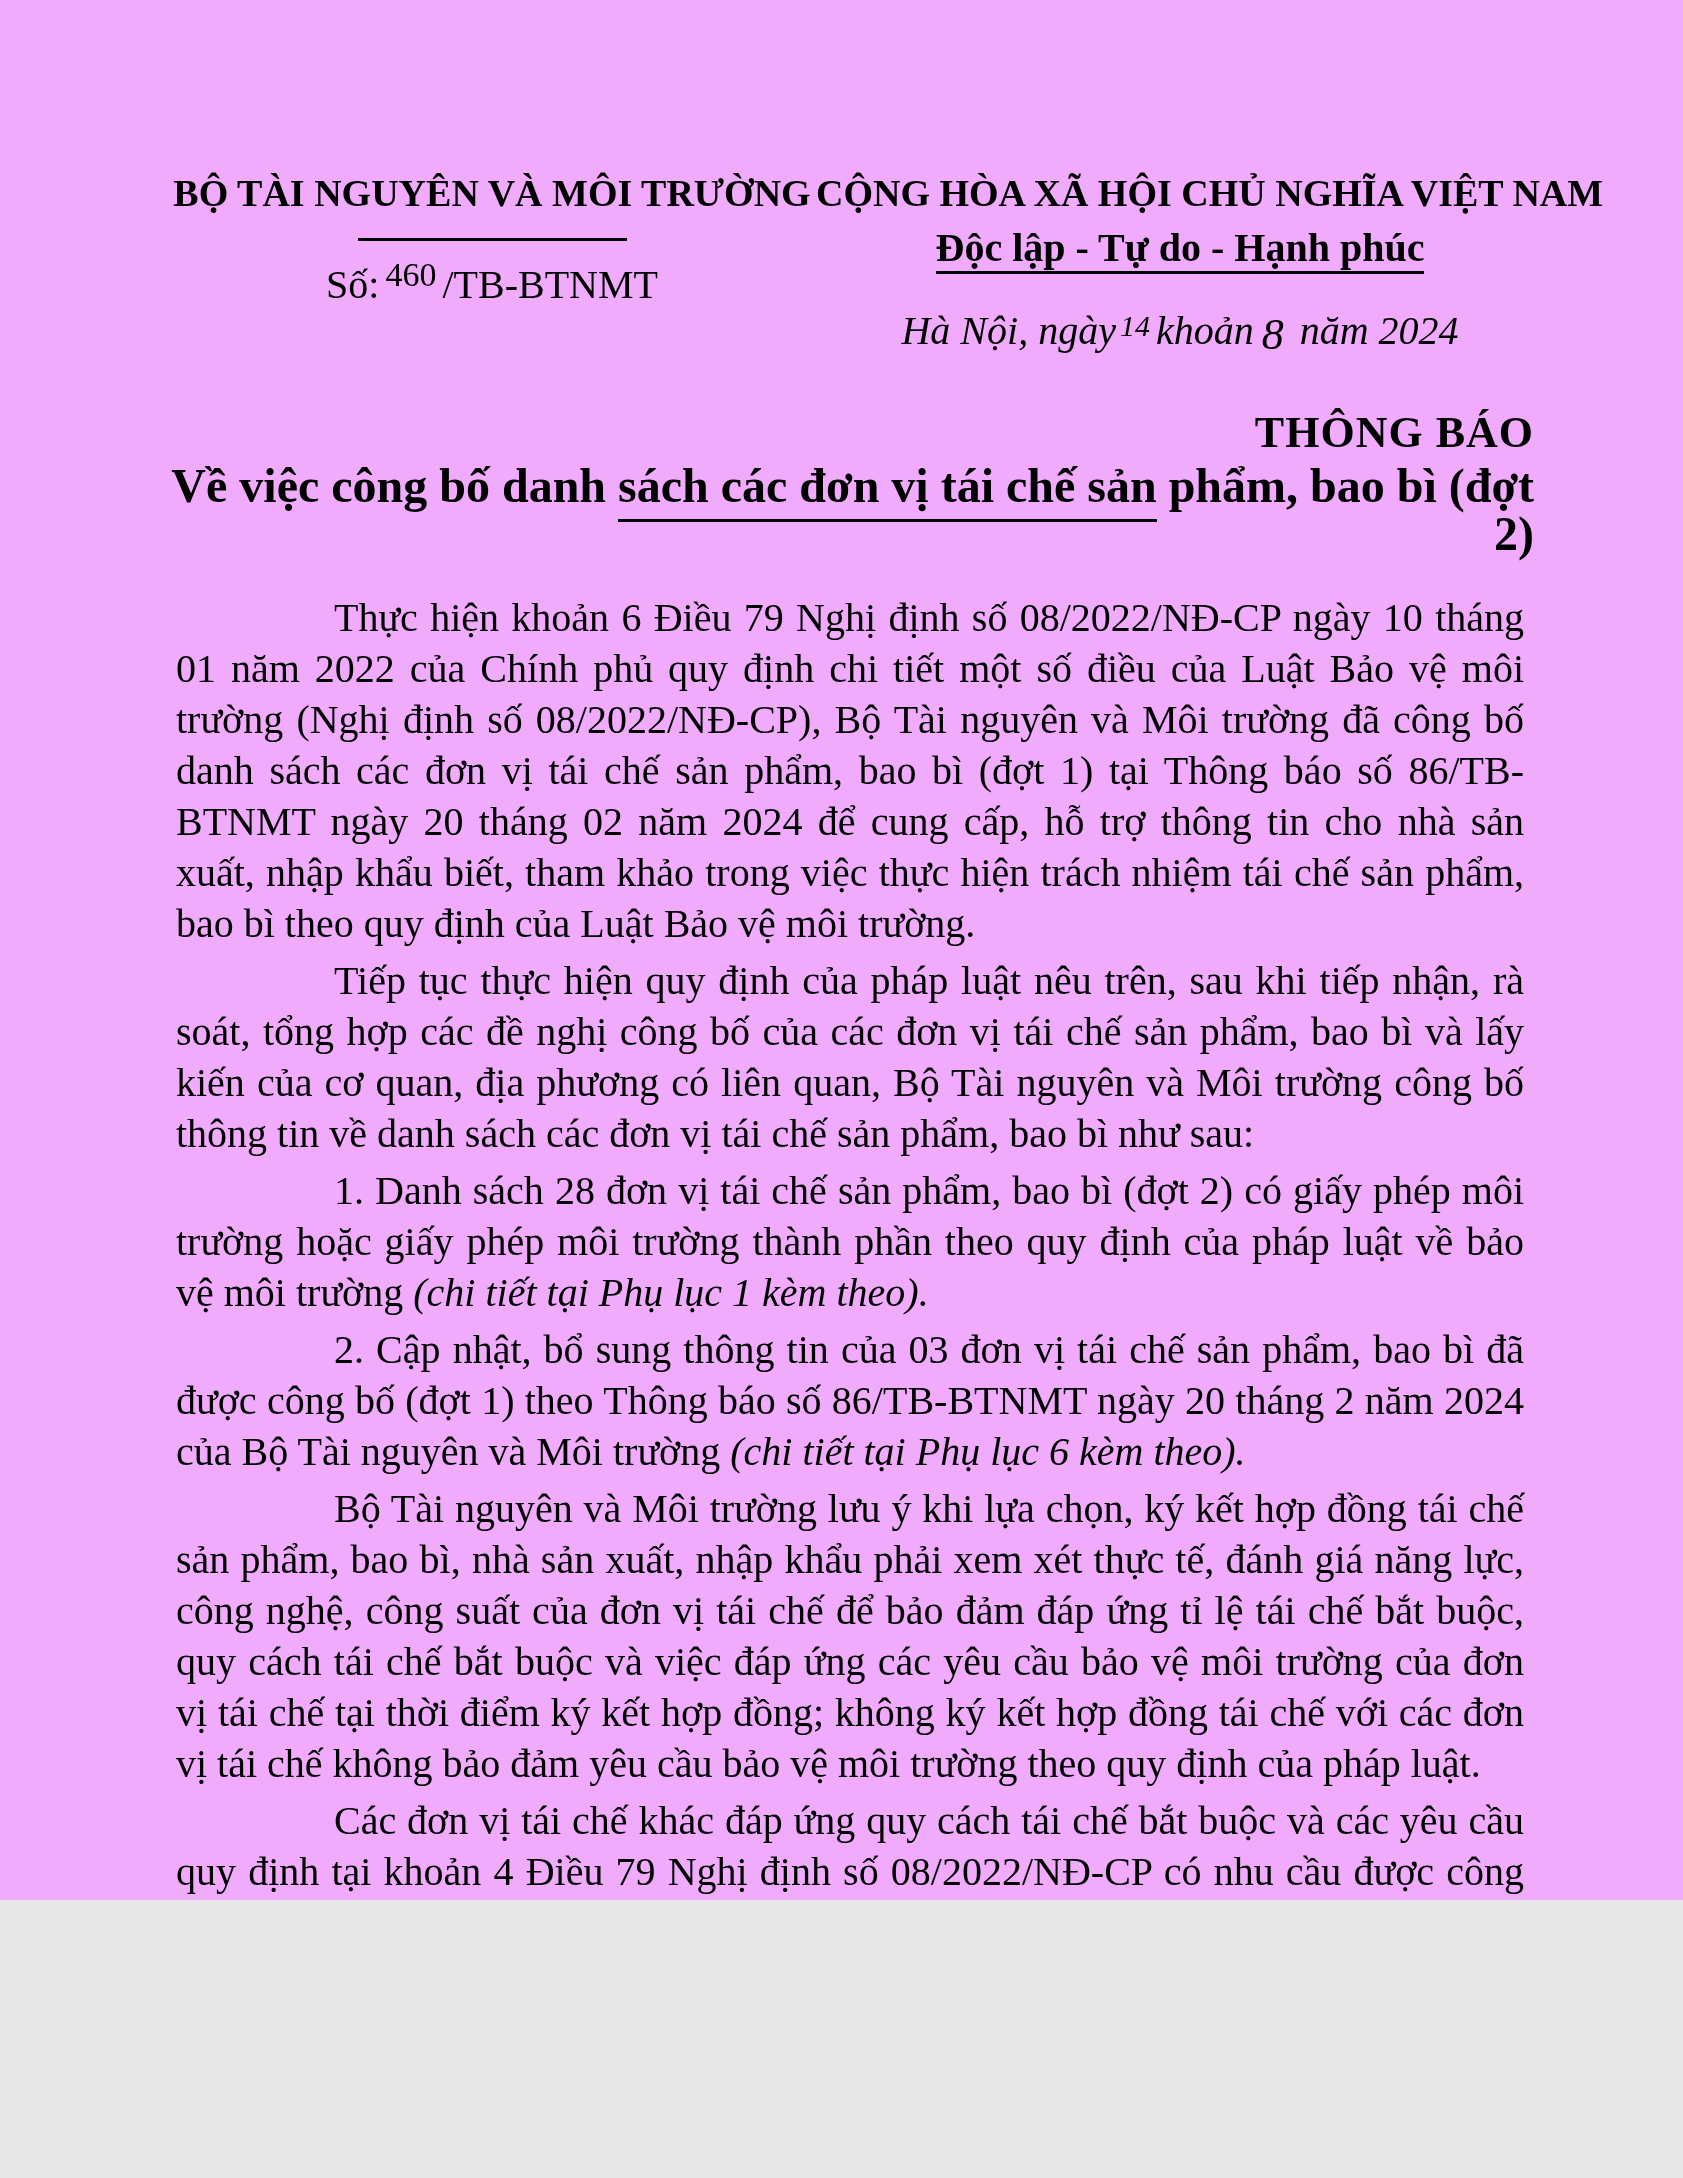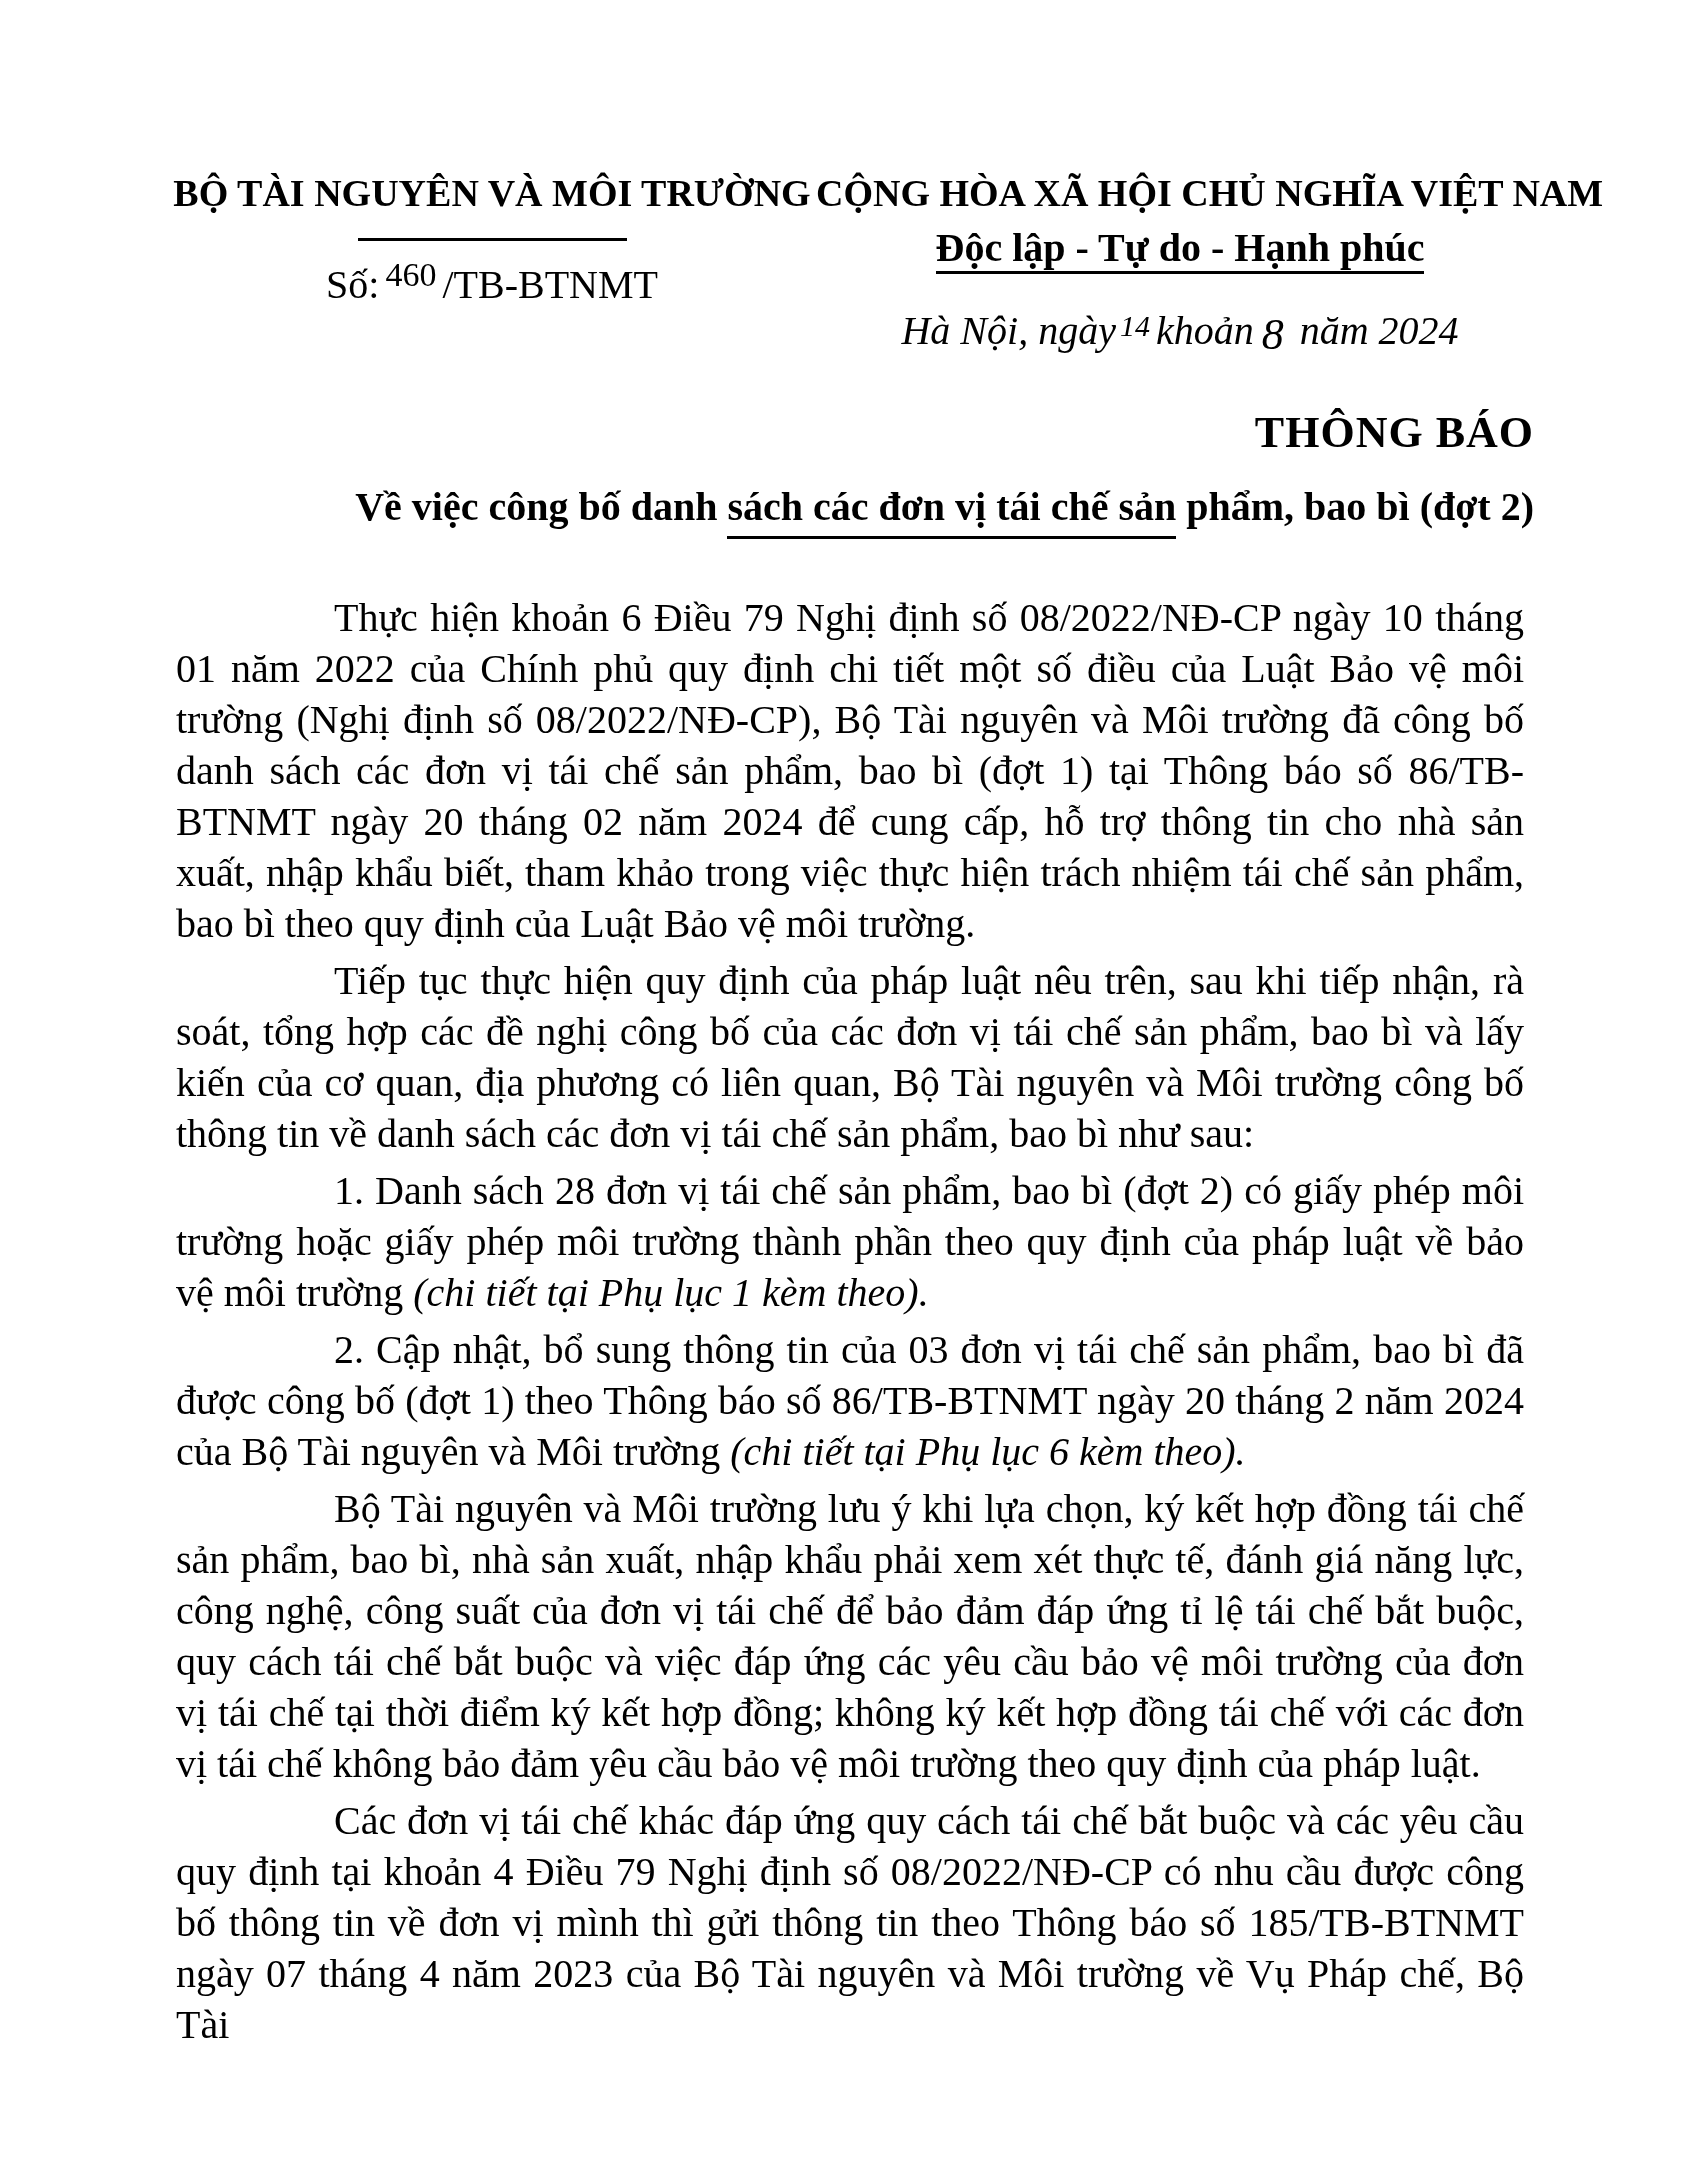--- a/index.html
+++ b/index.html
@@ -3,22 +3,22 @@
 <meta charset="utf-8">
 <style>
   html, body {
     margin: 0;
     padding: 0;
     background: #e8e8e8;
   }
   .page {
     position: relative;
     width: 1683px;
-    height: 2178px;
-    background: #ffffff;
+    height: 1900px;
+    background: #f0abfc;
     color: #000000;
     font-family: "Liberation Serif", "DejaVu Serif", serif;
     overflow: hidden;
     text-decoration: underline;
   }
   
   .header {
     position: absolute;
     top: 170px;
     left: 168px;
@@ -101,22 +101,22 @@
     width: 1366px;
     text-align: right;
   }
   .notice-heading {
     font-size: 44px;
     font-weight: bold;
     line-height: 50px;
     letter-spacing: 1px;
   }
   .notice-subtitle {
-    margin-top: 25px;
-    font-size: 40px;
+    margin-top: 4px;
+    font-size: 48px;
     font-weight: bold;
     line-height: 48px;
   }
   .notice-subtitle .u {
     border-bottom: 3px solid #000;
     padding-bottom: 7px;
   }
   
   .body-text {
     position: absolute;

